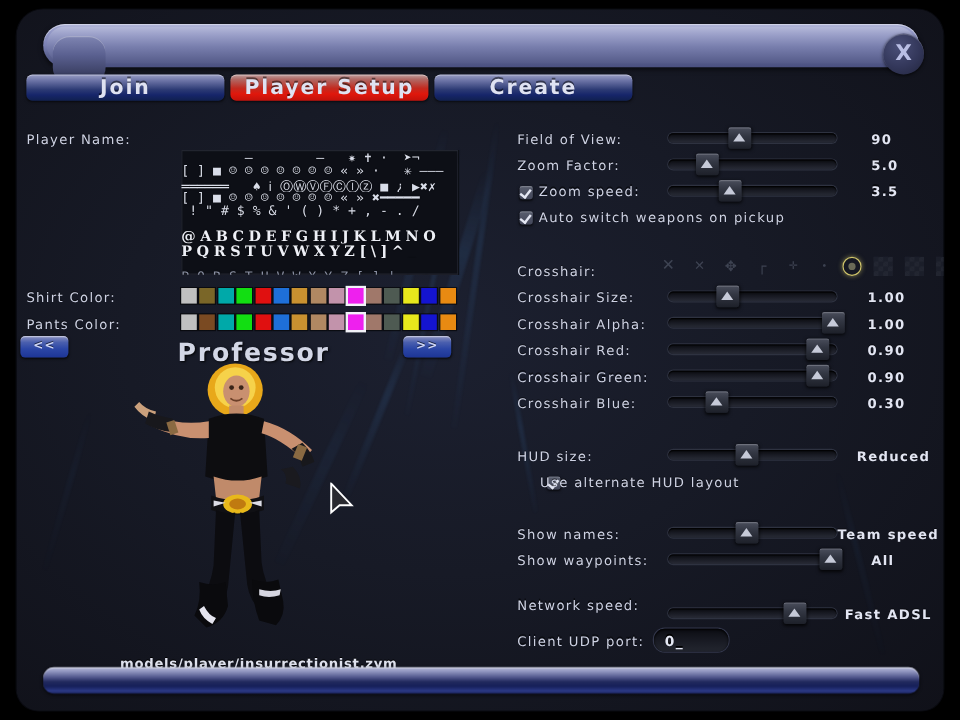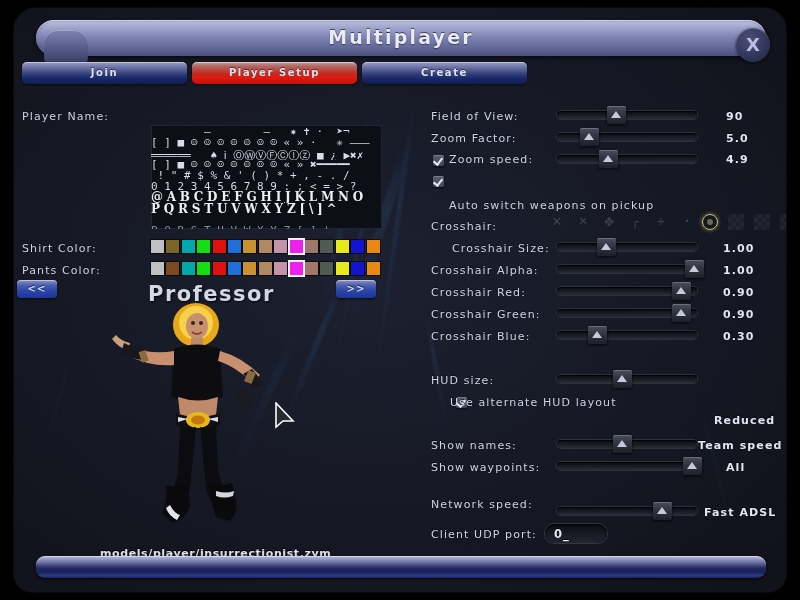--- a/index.html
+++ b/index.html
@@ -52,21 +52,21 @@
     background:radial-gradient(circle at 38% 32%, #4a4f78 0%, #33375a 55%, #22253d 100%);
     box-shadow:inset 0 1px 0 rgba(255,255,255,.18), 0 1px 3px rgba(0,0,0,.7);
     color:#b9bee4;font-size:18px;font-weight:bold;line-height:34px;text-align:center;
     cursor:pointer;
   }
 
   
   .tabrow{position:absolute;left:8px;top:54px;}
   .tab{
     position:absolute;height:22px;width:165px;border-radius:5px;
-    font-size:10px;font-weight:bold;letter-spacing:1.6px;
+    font-size:17px;font-weight:bold;letter-spacing:1.6px;
     color:#dfe2f2;text-align:center;line-height:22px;cursor:pointer;
     background:linear-gradient(to bottom,#9ba0c6 0%,#6f76a8 22%,#2c3a74 58%,#16256a 78%,#10204f 100%);
     box-shadow:inset 0 1px 0 rgba(255,255,255,.4),0 1px 2px rgba(0,0,0,.6);
     text-shadow:0 -1px 0 rgba(0,0,0,.5);
   }
   .tab.active{
     background:linear-gradient(to bottom,#c2a3a3 0%,#b06a66 18%,#c22b20 52%,#e0170c 74%,#c2110a 100%);
   }
 
   
@@ -214,39 +214,37 @@
       <div class="streak" style="left:300px;top:260px;width:6px;height:150px;transform:rotate(22deg);"></div>
       <div class="streak" style="left:420px;top:300px;width:4px;height:120px;transform:rotate(-10deg);"></div>
       <div class="streak" style="left:250px;top:300px;width:9px;height:170px;transform:rotate(25deg);opacity:.5;"></div>
       <div class="streak" style="left:700px;top:380px;width:5px;height:160px;transform:rotate(-14deg);opacity:.4;"></div>
       <div class="streak" style="left:40px;top:330px;width:5px;height:140px;transform:rotate(16deg);opacity:.35;"></div>
     </div>
 
     <div id="titlebar">
       <div id="titlebar-inner"></div>
       <div id="title-knob"></div>
-      <div id="title-text">Multiplayer</div>
       <div id="close-btn">X</div>
     </div>
 
     <div class="tabrow">
       <div class="tab" style="left:0px;">Join</div>
       <div class="tab active" style="left:170px;">Player Setup</div>
       <div class="tab" style="left:340px;">Create</div>
     </div>
 
     <div class="lbl" style="left:8px;top:102px;">Player Name:</div>
 
     <div id="chargrid">
       <div class="crow" style="top:0px;">        —        —   ✷ ✝ ·  ➤¬     ■ - ◂✲✸</div>
       <div class="crow" style="top:11px;">[ ] ■ ☺ ☺ ☺ ☺ ☺ ☺ ☺ « » ·   ✳ ———</div>
       <div class="crow" style="top:22px;">══════   ♠ ℹ ⓄⓌⓋⒻⒸⒾⓩ ■ ¿ ▶✖✗</div>
       <div class="crow" style="top:33px;">[ ] ■ ☺ ☺ ☺ ☺ ☺ ☺ ☺ « » ✖━━━━━</div>
       <div class="crow" style="top:44px;"> ! " # $ % &amp; ' ( ) * + , - . /</div>
-      <div class="crow" style="top:55px;">0 1 2 3 4 5 6 7 8 9 : ; &lt; = &gt; ?</div>
       <div class="crow serif" style="top:65px;">@ A B C D E F G H I J K L M N O</div>
       <div class="crow serif" style="top:77px;">P Q R S T U V W X Y Z [ \ ] ^ _</div>
       <div class="crow dim" style="top:99px;">P Q R S T U V W X Y Z [ ] | · ◄</div>
     </div>
 
     <div class="lbl" style="left:8px;top:234px;">Shirt Color:</div>
     <div id="shirt-row">
         <div class="sw" style="left: 137px; top: 232px; background: rgb(192, 192, 192);"></div>
         <div class="sw" style="left: 152.4px; top: 232px; background: rgb(122, 102, 40);"></div>
         <div class="sw" style="left: 167.8px; top: 232px; background: rgb(0, 169, 169);"></div>
@@ -346,24 +344,24 @@
       <div class="shandle" style="left:23px;"></div>
     </div>
     <div class="val" style="left:712px;top:124px;">5.0</div>
 
     <div class="cbox" style="left:419px;top:147px;"></div>
     <div class="lbl" style="left:435px;top:145px;">Zoom speed:</div>
     <div class="slider" style="left:543px;top:145px;width:140px;">
       <div class="strack"></div>
       <div class="shandle" style="left:42px;"></div>
     </div>
-    <div class="val" style="left:712px;top:145px;">4.9</div>
+    <div class="val" style="left:712px;top:145px;">3.5</div>
 
     <div class="cbox" style="left:419px;top:168px;"></div>
-    <div class="lbl" style="left:435px;top:167px;margin-top:24px;">Auto switch weapons on pickup</div>
+    <div class="lbl" style="left:435px;top:167px;">Auto switch weapons on pickup</div>
 
     <div class="lbl" style="left:417px;top:212px;">Crosshair:</div>
     <div id="crosshair-icons">
       <div class="chicon" style="left:535px;top:206px;">
           <div class="chmark">✕</div>
         </div>
       <div class="chicon" style="left:561px;top:206px;">
           <div class="chmark" style="font-size:11px;">✕</div>
         </div>
       <div class="chicon" style="left:587px;top:206px;">
@@ -386,21 +384,21 @@
           <div class="chblock"></div>
         </div>
       <div class="chicon" style="left:740px;top:206px;">
           <div class="chblock"></div>
         </div>
       <div class="chicon" style="left:766px;top:206px;">
           <div class="chblock"></div>
         </div>
     </div>
 
-    <div class="lbl" style="left:417px;top:234px;margin-left:21px;">Crosshair Size:</div>
+    <div class="lbl" style="left:417px;top:234px;">Crosshair Size:</div>
     <div class="slider" style="left:543px;top:233px;width:140px;">
       <div class="strack"></div>
       <div class="shandle" style="left:40px;"></div>
     </div>
     <div class="val" style="left:709px;top:234px;">1.00</div>
 
     <div class="lbl" style="left:417px;top:256px;">Crosshair Alpha:</div>
     <div class="slider" style="left:543px;top:255px;width:140px;">
       <div class="strack"></div>
       <div class="shandle" style="left:128px;"></div>
@@ -426,21 +424,21 @@
       <div class="strack"></div>
       <div class="shandle" style="left:31px;"></div>
     </div>
     <div class="val" style="left:709px;top:322px;">0.30</div>
 
     <div class="lbl" style="left:417px;top:366px;">HUD size:</div>
     <div class="slider" style="left:543px;top:365px;width:140px;">
       <div class="strack"></div>
       <div class="shandle" style="left:56px;"></div>
     </div>
-    <div class="val" style="left:700px;top:366px;margin-top:40px;">Reduced</div>
+    <div class="val" style="left:700px;top:366px;">Reduced</div>
 
     <div class="cbox" style="left:442px;top:389px;"></div>
     <div class="lbl" style="left:436px;top:388px;">Use alternate HUD layout</div>
 
     <div class="lbl" style="left:417px;top:431px;">Show names:</div>
     <div class="slider" style="left:543px;top:430px;width:140px;">
       <div class="strack"></div>
       <div class="shandle" style="left:56px;"></div>
     </div>
     <div class="val" style="left:684px;top:431px;">Team speed</div>

